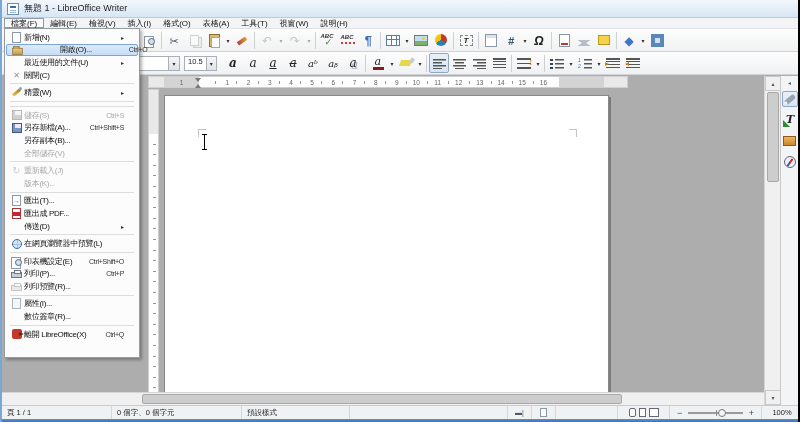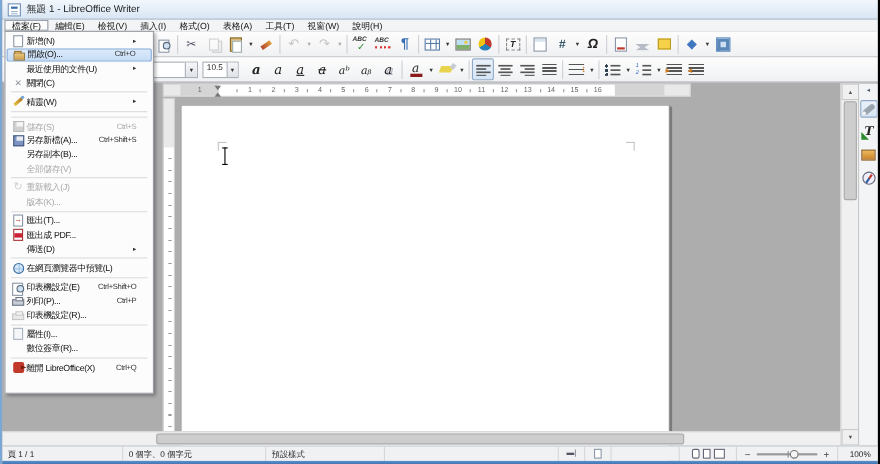--- a/index.html
+++ b/index.html
@@ -172,21 +172,21 @@
   .knob{position:absolute;left:30px;top:-3px;width:8px;height:8px;border-radius:50%;background:#f5f5f5;border:1px solid #777;}
   .zbtn{font-size:9px;color:#444;padding:0 2px;}
   
   .fmenu{position:absolute;left:2px;top:28px;width:136px;height:330px;background:#fcfcfc;border:1px solid #979ca2;
      box-shadow:2px 2px 3px rgba(0,0,0,.3);z-index:50;padding:2px 1px;display:flex;flex-direction:column;font-size:8px;color:#111;}
   .mi{height:12.6px;display:flex;align-items:center;padding:0 14px 0 3px;flex:0 0 auto;border-radius:2px;}
   .mi .mico{width:15px;height:12px;display:flex;align-items:center;justify-content:center;flex:0 0 auto;}
   .mi .ml{white-space:nowrap;letter-spacing:-.3px;}
   .mi .msc{margin-left:auto;font-size:7px;color:#333;white-space:nowrap;letter-spacing:-.3px;padding-left:2px;}
   .mi .marr{margin-left:auto;font-size:6px;color:#333;}
-  .mi.sel{border:1px solid #7da6d8;background:linear-gradient(#dcebfb,#c6dcf5);}
+  .mi.sel{border:1px solid #7da6d8;background:linear-gradient(#dcebfb,#c6dcf5);gap:35px;}
   .mi.dis{color:#a8a8a8;} .mi.dis .msc{color:#a8a8a8;}
   .msep{height:1px;background:#dcdcdc;margin:2px 4px;flex:0 0 auto;}
   
   .m-new{width:9px;height:11px;background:#fff;border:1px solid #8b97a6;}
   .m-x::before{content:"✕";font-size:8px;color:#8a9097;font-weight:bold;}
   .m-wand{width:11px;height:11px;position:relative;}
   .m-wand::before{content:"";position:absolute;left:1px;top:4px;width:9px;height:3px;background:linear-gradient(90deg,#e8c44a,#b07820);transform:rotate(-40deg);}
   .m-wand::after{content:"";position:absolute;right:0;top:0;width:3px;height:3px;background:#6fa8dc;border-radius:50%;}
   .m-save{width:10px;height:10px;background:#7d94c2;border:1px solid #44597e;position:relative;}
   .m-save::before{content:"";position:absolute;left:2px;top:0;width:6px;height:4px;background:#e8ecf2;}
@@ -616,21 +616,21 @@
         <span class="mico">
           <i class="m-print"></i>
         </span>
         <span class="ml">列印(P)...</span>
         <span class="msc">Ctrl+P</span>
       </div>
     <div class="mi">
         <span class="mico dim">
           <i class="m-print"></i>
         </span>
-        <span class="ml">印表機設定(R)...</span>
+        <span class="ml">列印預覽(R)...</span>
       </div>
     <div class="msep"></div>
     <div class="mi">
         <span class="mico">
           <i class="m-props"></i>
         </span>
         <span class="ml">屬性(I)...</span>
       </div>
     <div class="mi">
         <span class="mico"></span>

